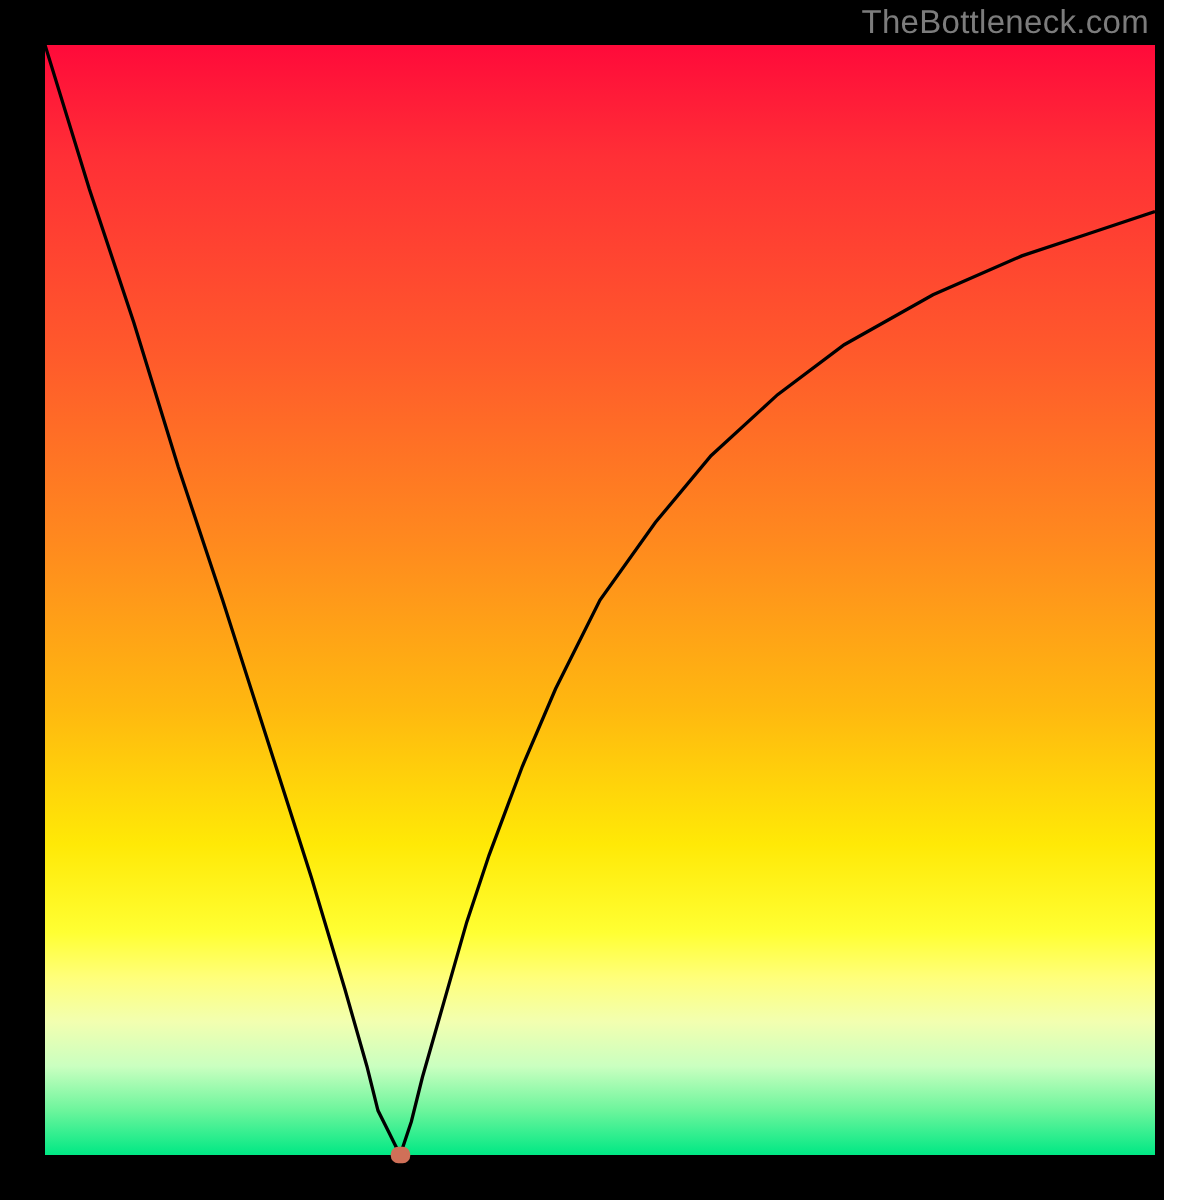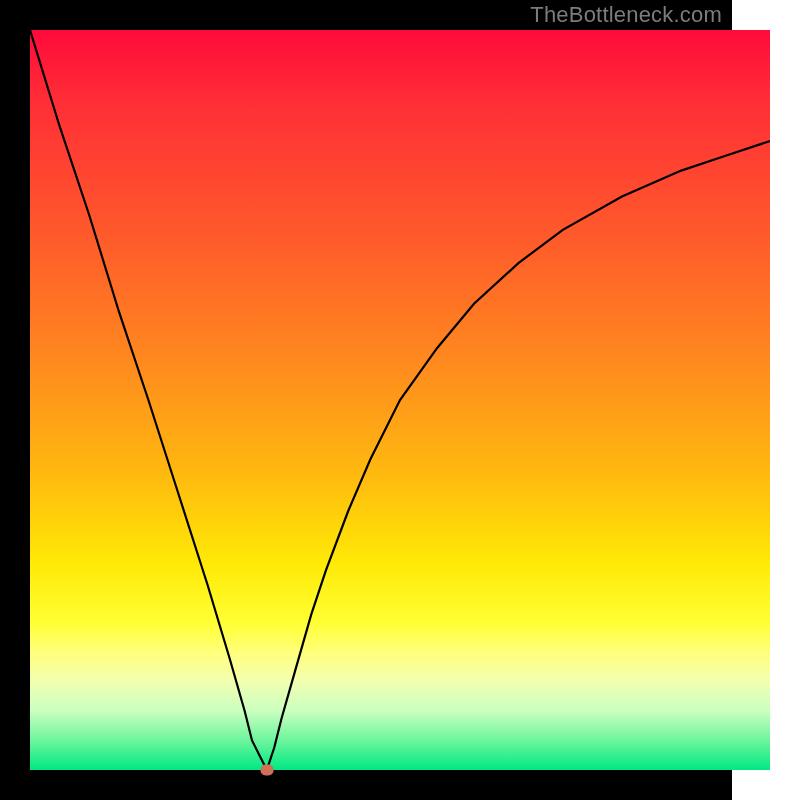--- a/index.html
+++ b/index.html
@@ -8,20 +8,21 @@
     width: 800px;
     height: 800px;
     overflow: hidden;
     font-family: Arial, Helvetica, sans-serif;
   }
   .frame {
     position: relative;
     width: 732px;
     height: 800px;
     background: #000;
+    padding-left: 44px;
   }
   .plot-area {
     position: absolute;
     left: 30px;
     top: 30px;
     width: 740px;
     height: 740px;
     
     background: linear-gradient(
       to bottom,

